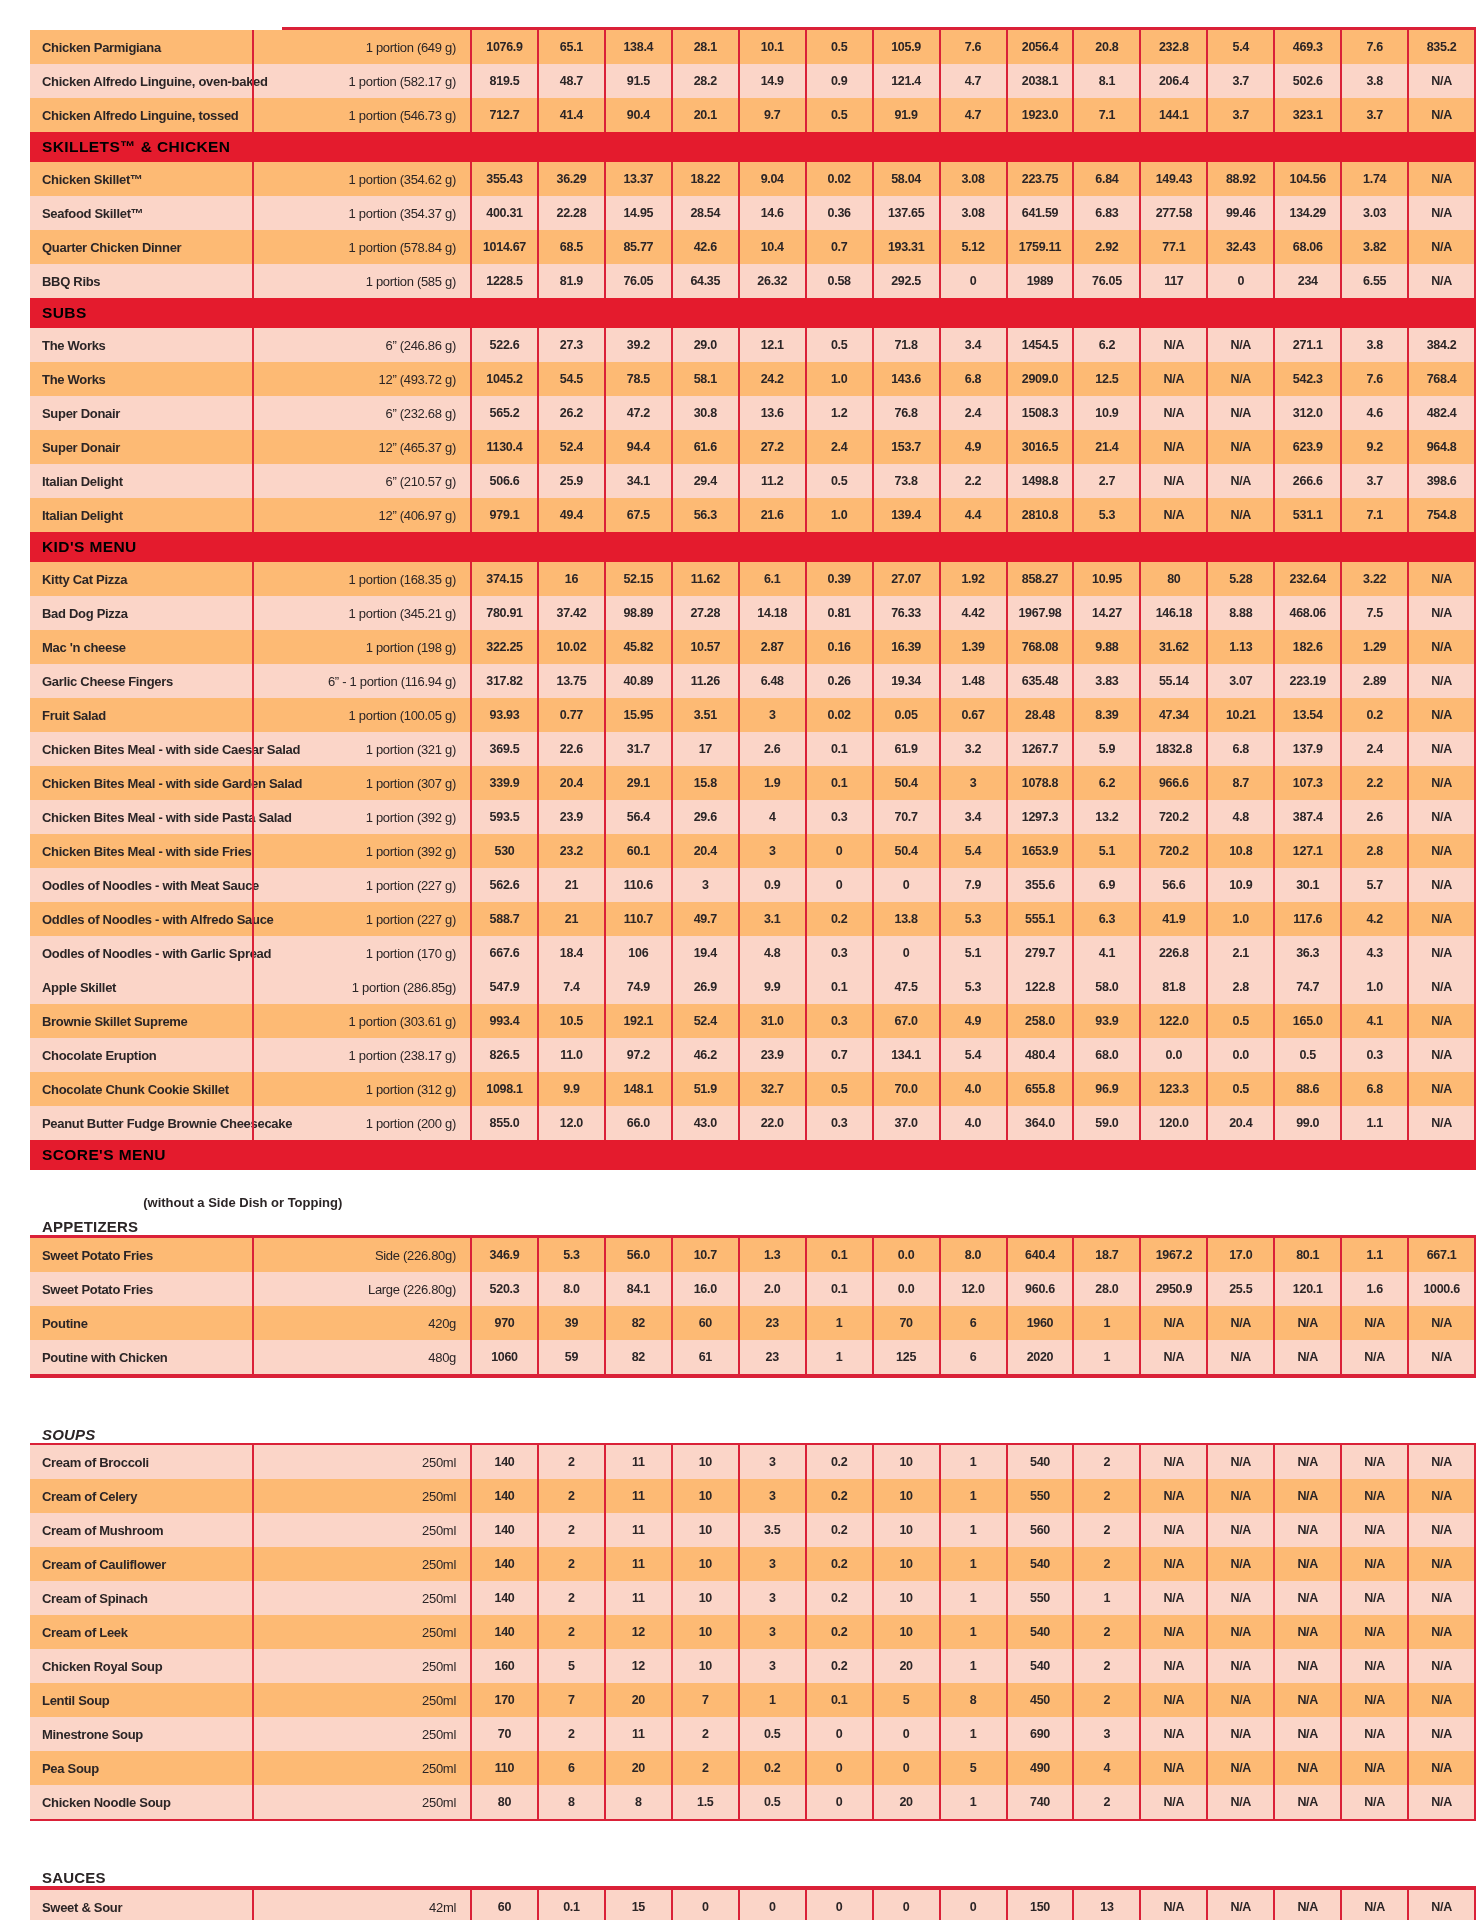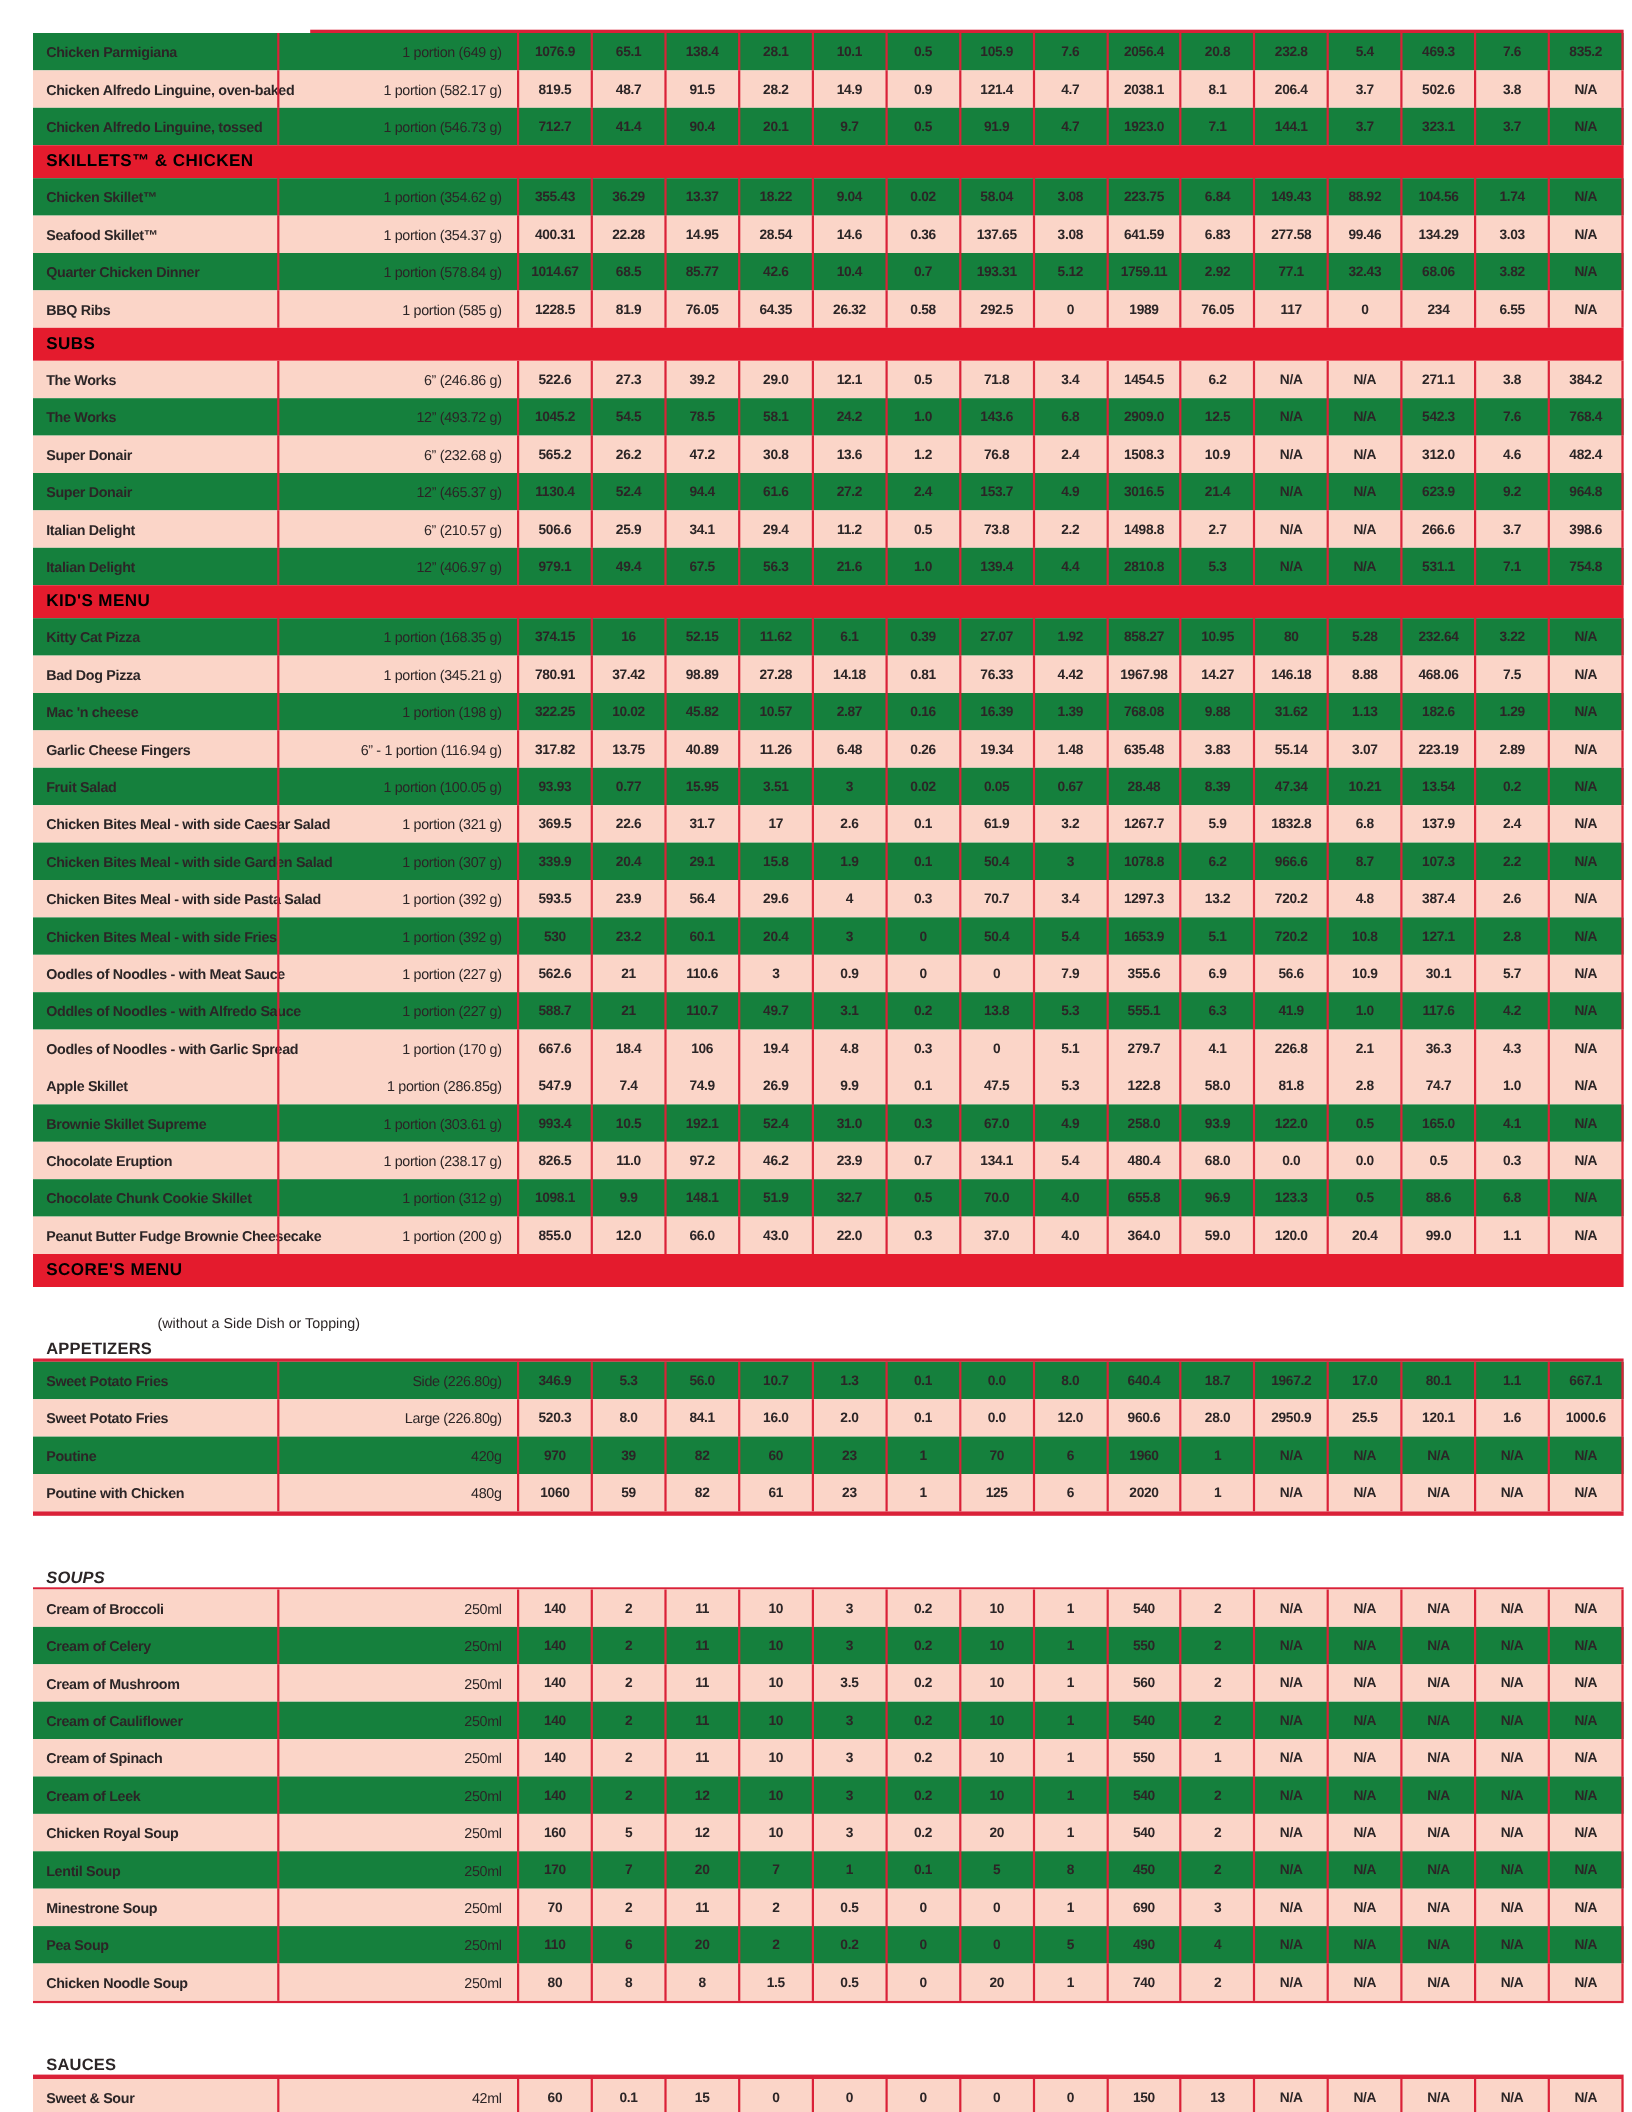--- a/index.html
+++ b/index.html
@@ -6,36 +6,36 @@
     --red:#e41b2d;
     --pink:#fbd5c8;
     --line:#da2138;
     --ink:#2b2526;
   }
   *{box-sizing:border-box;margin:0;padding:0;}
   html,body{width:1484px;height:1920px;background:#ffffff;
     font-family:"Liberation Sans",sans-serif;color:var(--ink);overflow:hidden;}
   .table{position:absolute;left:30px;top:30px;width:1446px;}
   .top-rule{position:absolute;left:252px;top:-3px;width:1194px;height:3px;background:var(--line);}
-  .row{display:flex;height:34px;align-items:stretch;background:#15803d;}
+  .row{display:flex;height:34px;align-items:stretch;background:#fdba74;}
   .row.pink{background:var(--pink);}
   .cell{display:flex;align-items:center;overflow:visible;}
   .name{width:222px;padding-left:12px;font-weight:bold;font-size:13px;
     letter-spacing:-0.3px;white-space:nowrap;}
   .portion{width:218px;justify-content:flex-end;padding-right:14px;font-weight:normal;
     font-size:13px;letter-spacing:-0.3px;white-space:nowrap;border-left:2px solid var(--line);}
   .val{flex:1;justify-content:center;font-weight:bold;font-size:12.5px;
     letter-spacing:-0.3px;border-left:2px solid var(--line);}
   .val.last{border-right:2px solid var(--line);}
   .section-band{height:30px;background:var(--red);display:flex;align-items:center;
     padding-left:12px;}
   .section-band span{color:#000000;font-weight:bold;font-size:15.5px;letter-spacing:0.4px;}
   .subheader{min-height:32px;display:flex;align-items:center;padding-left:12px;background:#ffffff;}
   .subheader .b{font-weight:bold;font-size:15px;letter-spacing:0.2px;margin-top:48px;}
-  .subheader .r{font-weight:normal;font-size:13px;margin-left:5px;}
+  .subheader .r{font-weight:bold;font-size:13px;margin-left:5px;}
   .rule-top-thin{border-top:2px solid var(--line);}
   .rule-top-thick{border-top:4px solid var(--line);font-style:italic;}
   .rule-bottom-thin{border-bottom:2px solid var(--line);}
   .rule-bottom-med{border-bottom:3px solid var(--line);}
   .rule-bottom-thick{border-bottom:4px solid var(--line);}
 </style>
 </head>
 <body>
 
 <div class="table">

